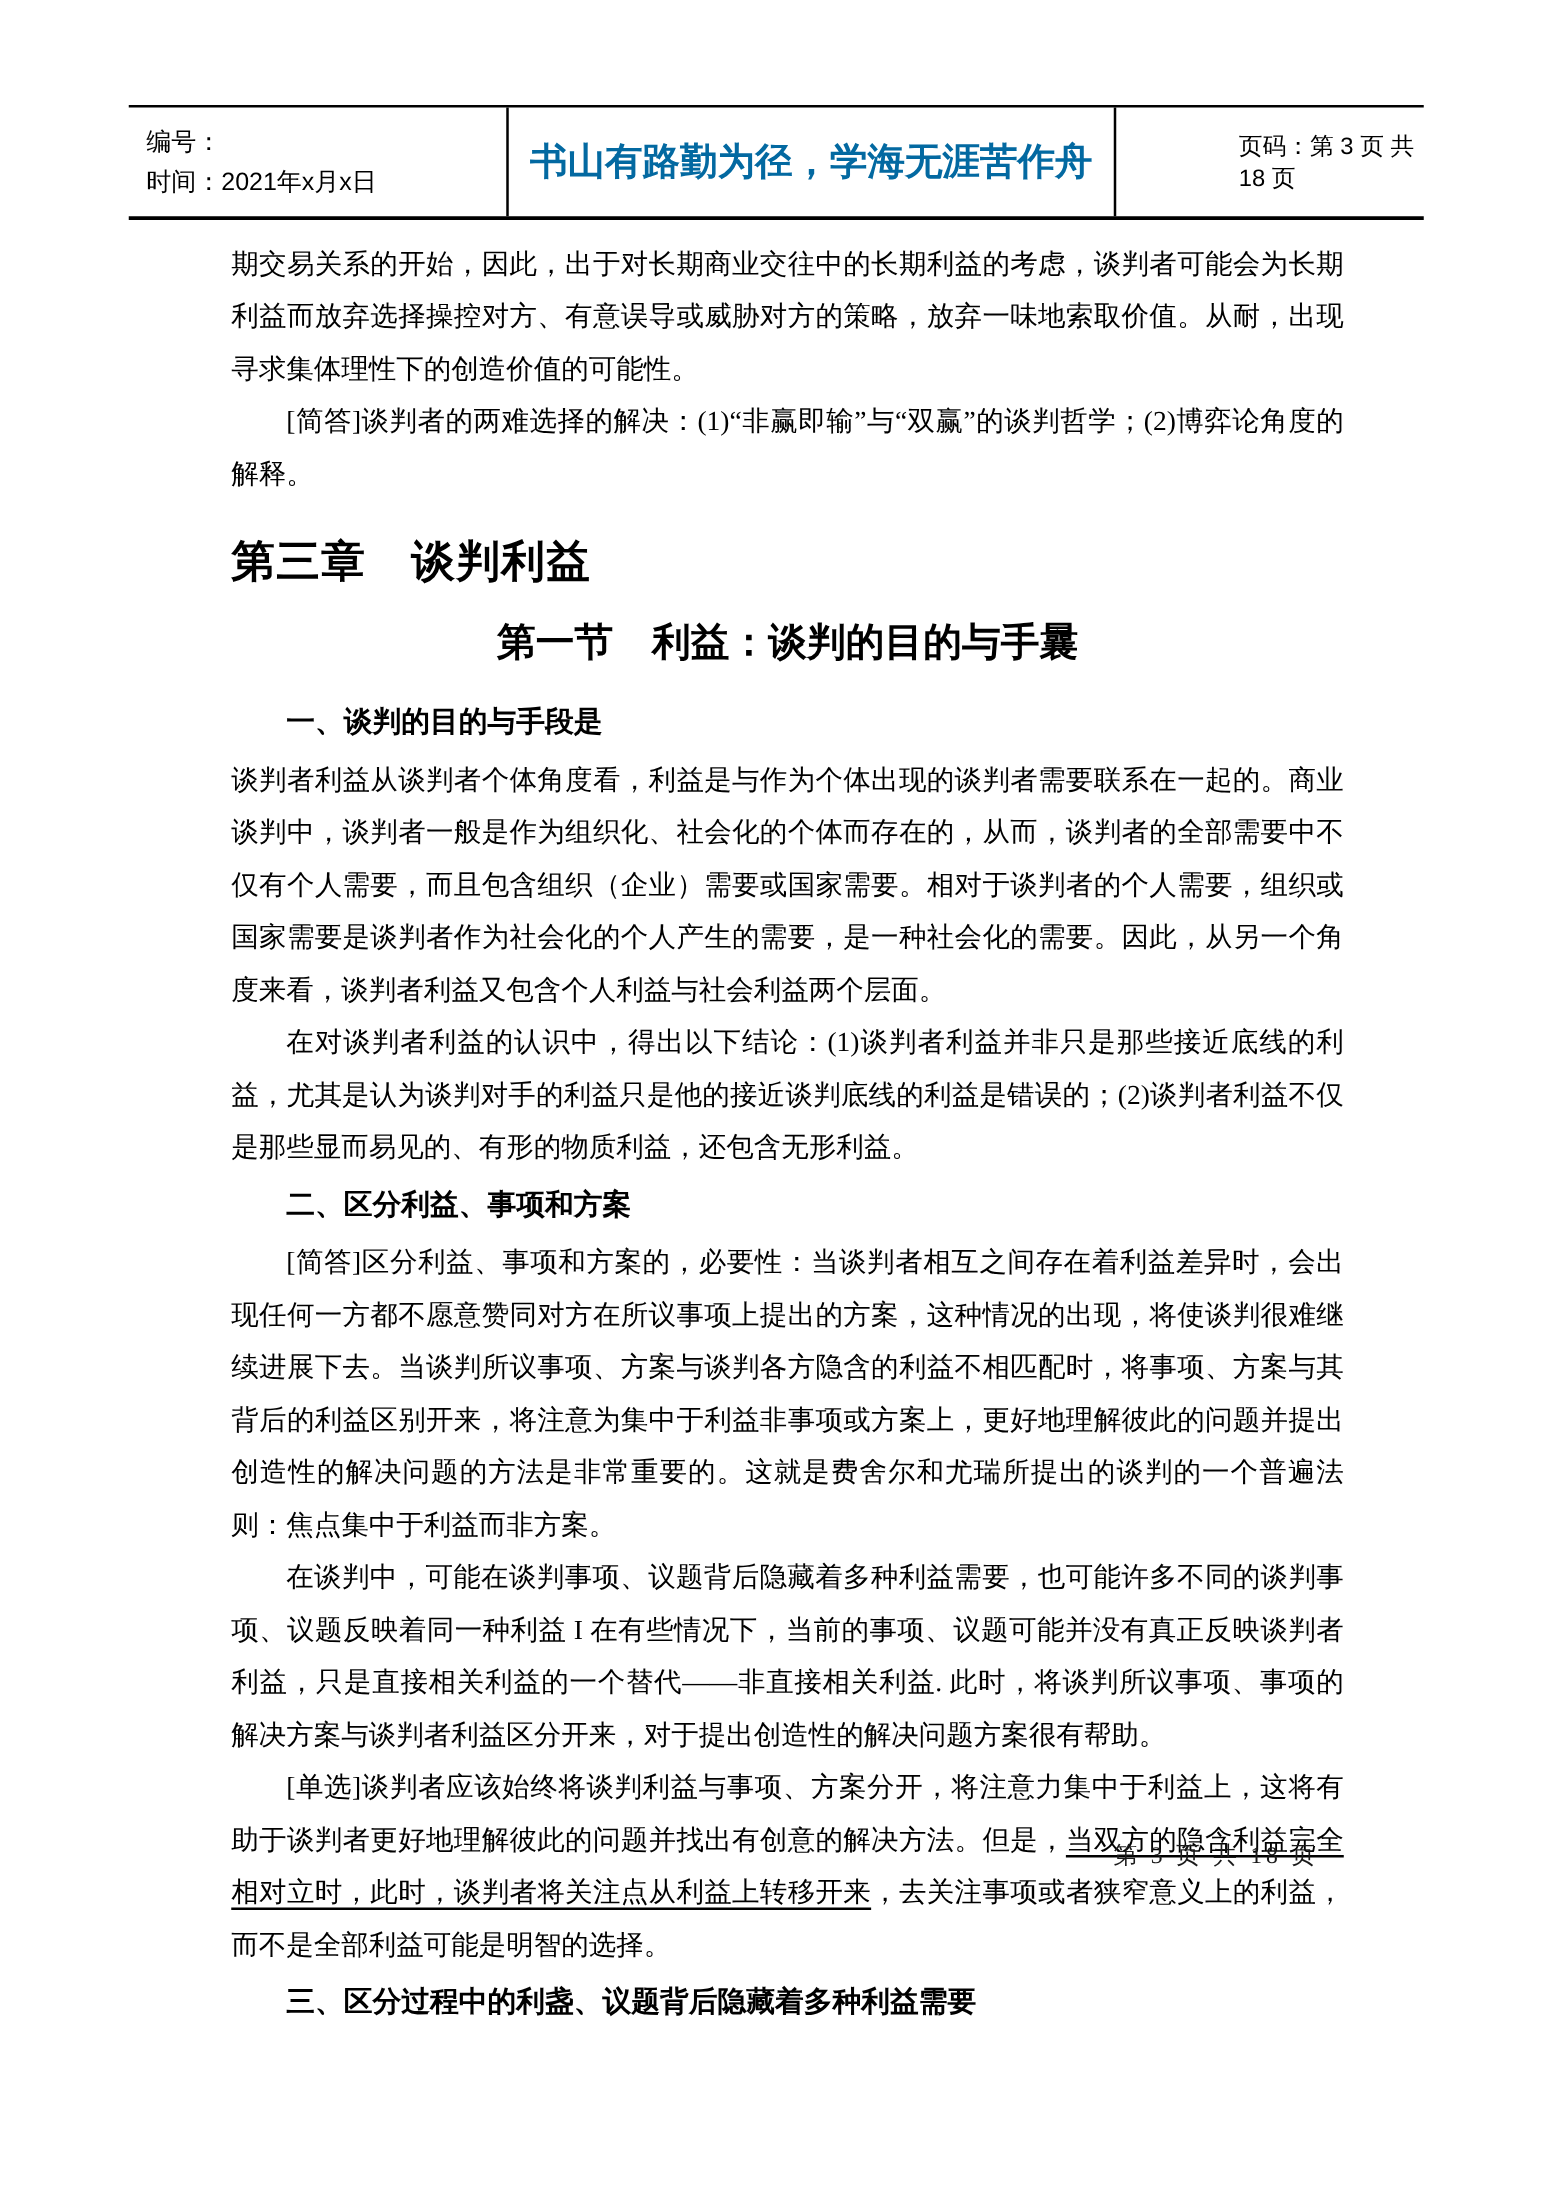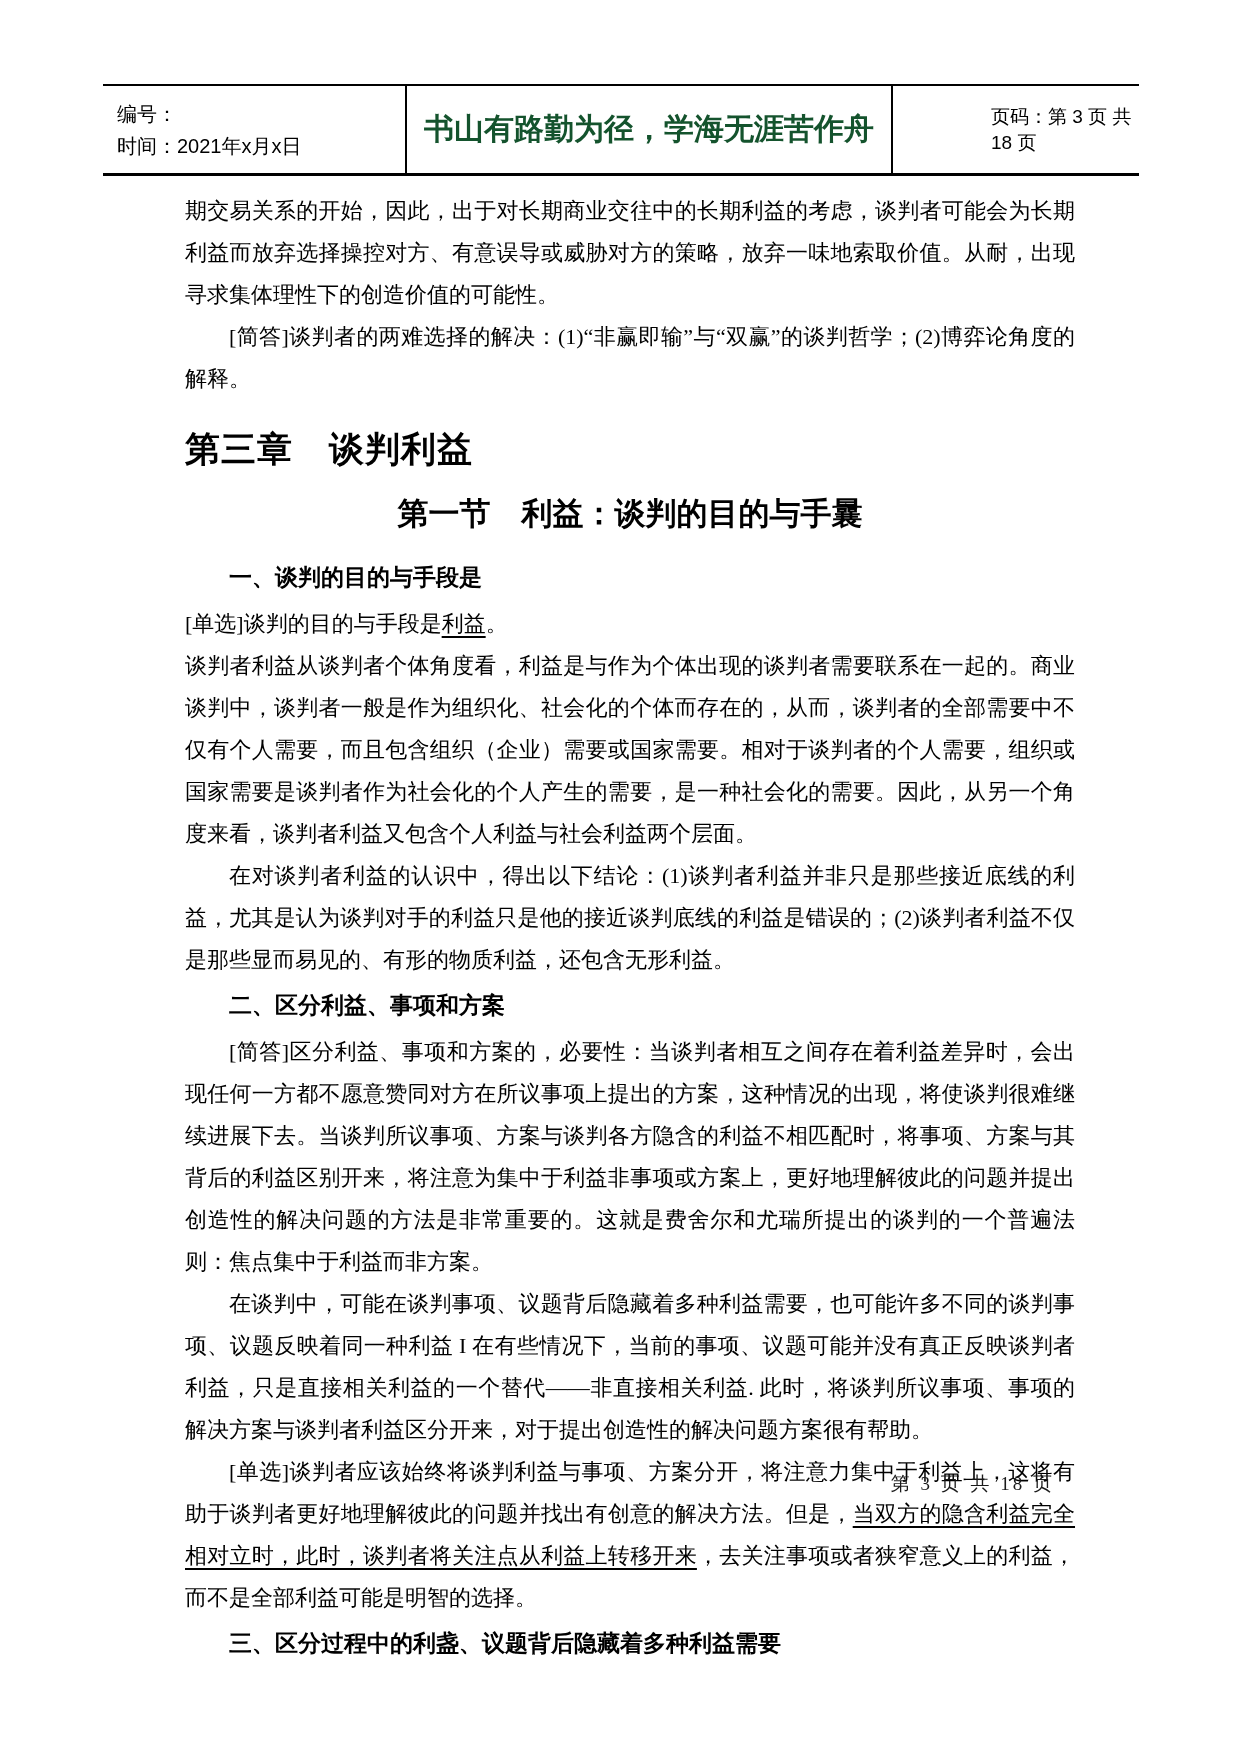--- a/index.html
+++ b/index.html
@@ -74,34 +74,33 @@
 <body>
 
 <div class="page">
 
   <div class="header-table">
     <div class="hcell hcell-left">
       <div>编号：</div>
       <div>时间：2021年x月x日</div>
     </div>
     <div class="hcell hcell-center">
-      <div class="slogan" style="color: #14532d;">书山有路勤为径，学海无涯苦作舟</div>
+      <div class="slogan" style="color: #0369a1;">书山有路勤为径，学海无涯苦作舟</div>
     </div>
     <div class="hcell hcell-right">
       <div>页码：第 3 页 共 18 页</div>
     </div>
   </div>
 
   <div class="content">
       <p class="continuation"><span>期交易关系的开始，因此，出于对长期商业交往中的长期利益的考虑，谈判者可能会为长期利益而放弃选择操控对方、有意误导或威胁对方的策略，放弃一味地索取价值。从耐，出现寻求集体理性下的创造价值的可能性。</span></p>
       <p class="para"><span>[简答]谈判者的两难选择的解决：(1)“非赢即输”与“双赢”的谈判哲学；(2)博弈论角度的解释。</span></p>
       <h1 class="chapter"><span>第三章　谈判利益</span></h1>
       <h2 class="section"><span>第一节　利益：谈判的目的与手曩</span></h2>
       <h3 class="heading"><span>一、谈判的目的与手段是</span></h3>
-      <p class="noindent"><span>[单选]谈判的目的与手段是</span><span class="u">利益</span><span>。</span></p>
       <p class="noindent"><span>谈判者利益从谈判者个体角度看，利益是与作为个体出现的谈判者需要联系在一起的。商业谈判中，谈判者一般是作为组织化、社会化的个体而存在的，从而，谈判者的全部需要中不仅有个人需要，而且包含组织（企业）需要或国家需要。相对于谈判者的个人需要，组织或国家需要是谈判者作为社会化的个人产生的需要，是一种社会化的需要。因此，从另一个角度来看，谈判者利益又包含个人利益与社会利益两个层面。</span></p>
       <p class="para"><span>在对谈判者利益的认识中，得出以下结论：(1)谈判者利益并非只是那些接近底线的利益，尤其是认为谈判对手的利益只是他的接近谈判底线的利益是错误的；(2)谈判者利益不仅是那些显而易见的、有形的物质利益，还包含无形利益。</span></p>
       <h3 class="heading"><span>二、区分利益、事项和方案</span></h3>
       <p class="para"><span>[简答]区分利益、事项和方案的，必要性：当谈判者相互之间存在着利益差异时，会出现任何一方都不愿意赞同对方在所议事项上提出的方案，这种情况的出现，将使谈判很难继续进展下去。当谈判所议事项、方案与谈判各方隐含的利益不相匹配时，将事项、方案与其背后的利益区别开来，将注意为集中于利益非事项或方案上，更好地理解彼此的问题并提出创造性的解决问题的方法是非常重要的。这就是费舍尔和尤瑞所提出的谈判的一个普遍法则：焦点集中于利益而非方案。</span></p>
       <p class="para"><span>在谈判中，可能在谈判事项、议题背后隐藏着多种利益需要，也可能许多不同的谈判事项、议题反映着同一种利益 I 在有些情况下，当前的事项、议题可能并没有真正反映谈判者利益，只是直接相关利益的一个替代——非直接相关利益. 此时，将谈判所议事项、事项的解决方案与谈判者利益区分开来，对于提出创造性的解决问题方案很有帮助。</span></p>
       <p class="para"><span>[单选]谈判者应该始终将谈判利益与事项、方案分开，将注意力集中于利益上，这将有助于谈判者更好地理解彼此的问题并找出有创意的解决方法。但是，</span><span class="u">当双方的隐含利益完全相对立时，此时，谈判者将关注点从利益上转移开来</span><span>，去关注事项或者狭窄意义上的利益，而不是全部利益可能是明智的选择。</span></p>
       <h3 class="heading"><span>三、区分过程中的利盏、议题背后隐藏着多种利益需要</span></h3>
     </div>
 
   <div class="footer">第 3 页 共 18 页</div>

